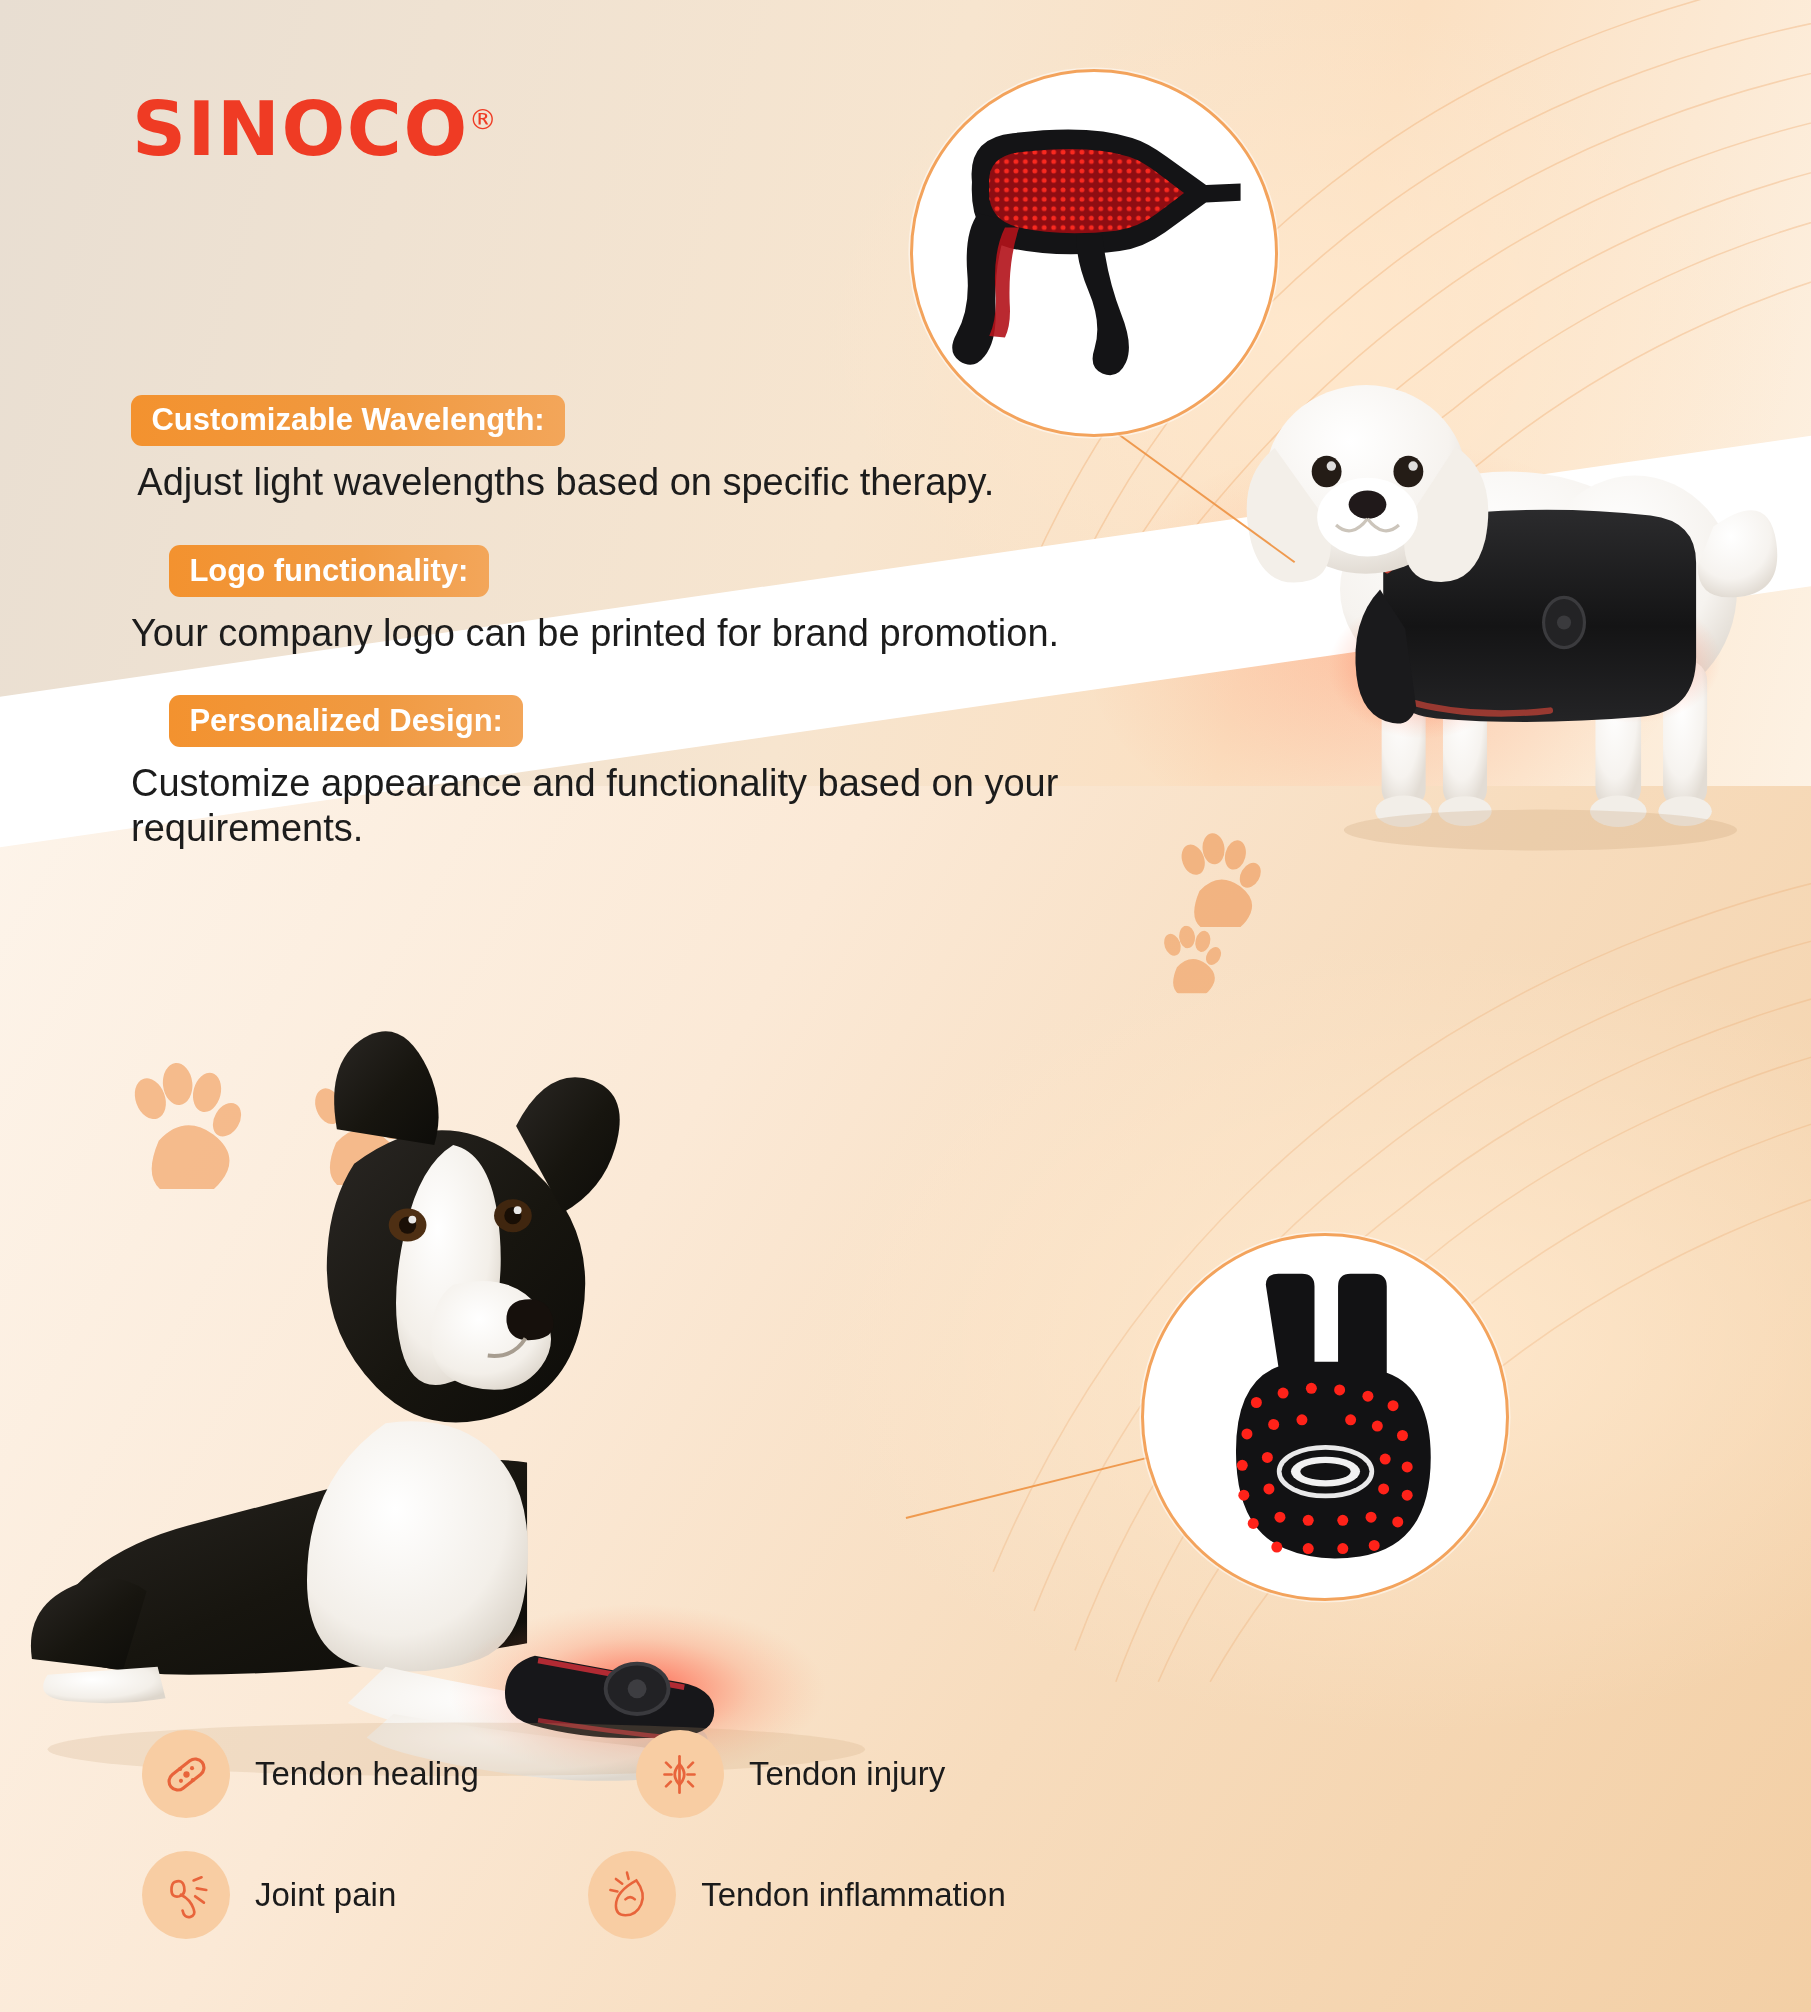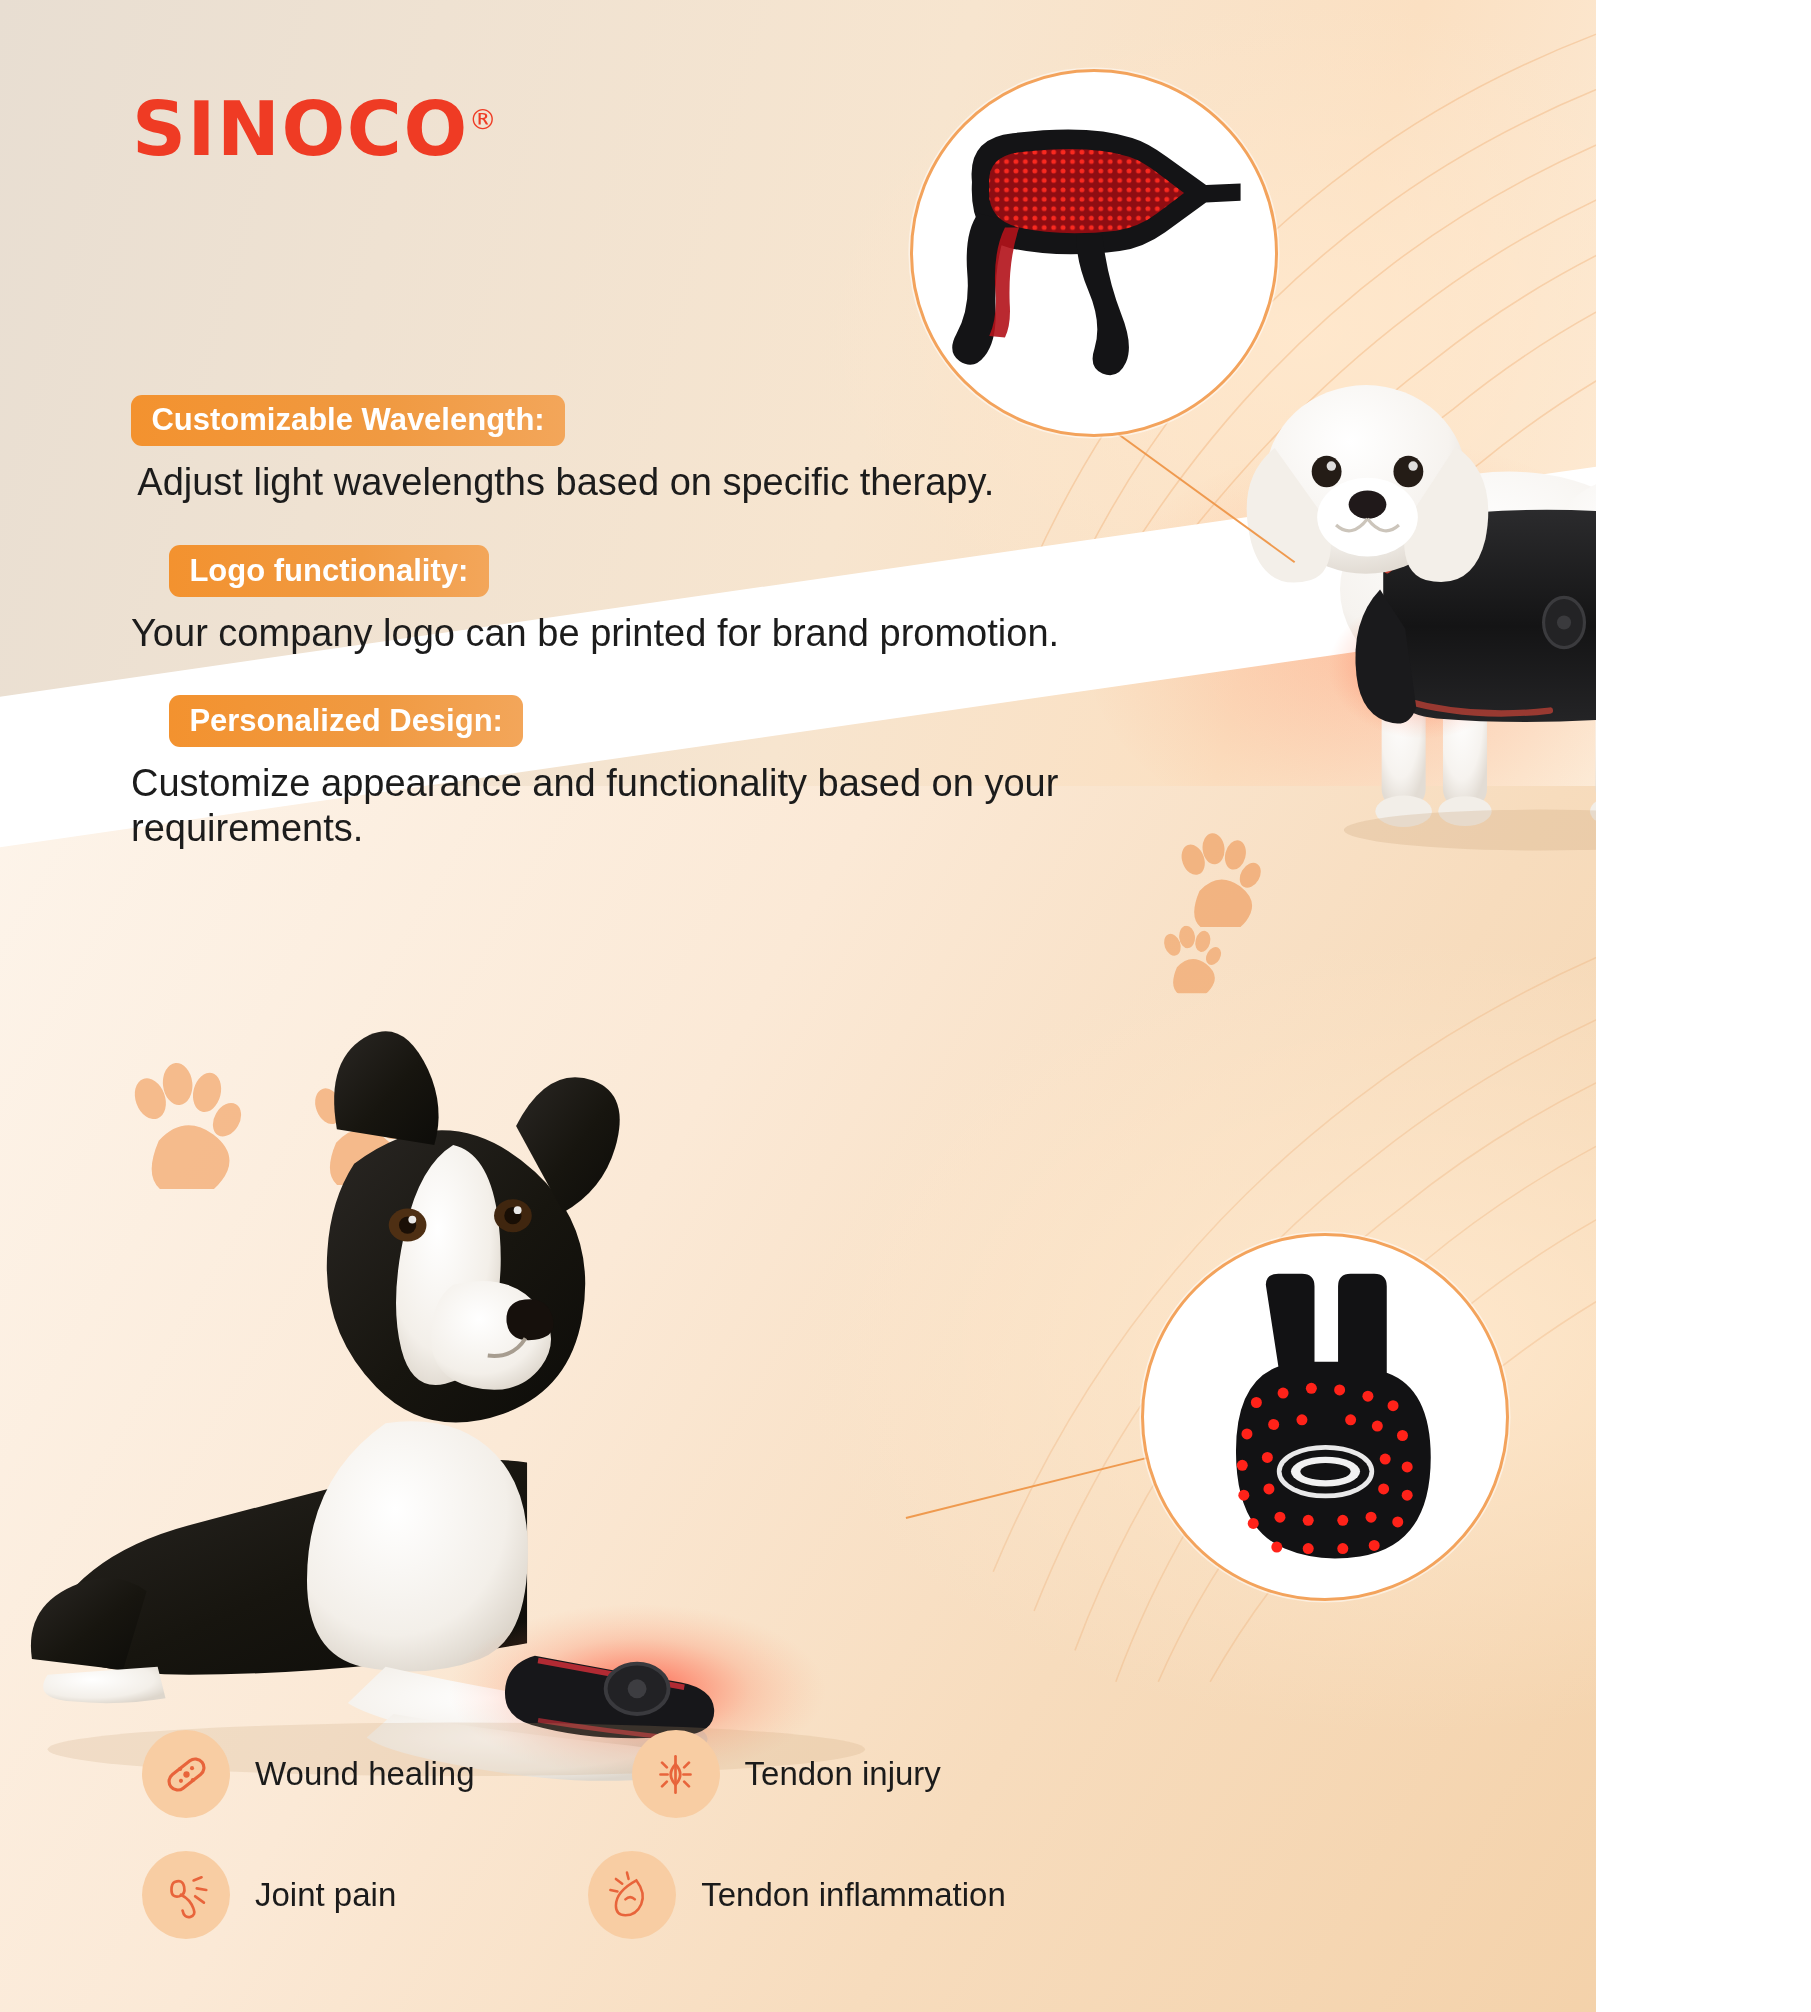--- a/index.html
+++ b/index.html
@@ -5,21 +5,21 @@
   html, body {
     margin: 0;
     padding: 0;
     background: #ffffff;
   }
   body {
     font-family: "Liberation Sans", sans-serif;
   }
   #page {
     position: relative;
-    width: 1596px;
+    width: 1811px;
     height: 2013px;
     overflow: hidden;
     background: #fef9c3;
   }
 
   
   .top-panel {
     position: absolute;
     left: 0; top: 0;
     width: 1811px;
@@ -509,21 +509,21 @@
             <g stroke="#e8643b" stroke-width="4" fill="none">
               <rect x="6" y="20" width="50" height="22" rx="11" transform="rotate(-38 31 31)"></rect>
               <circle cx="31" cy="31" r="4" fill="#e8643b" stroke="none"></circle>
               <circle cx="23" cy="24" r="2.6" fill="#e8643b" stroke="none"></circle>
               <circle cx="39" cy="38" r="2.6" fill="#e8643b" stroke="none"></circle>
               <circle cx="24" cy="39" r="2.6" fill="#e8643b" stroke="none"></circle>
               <circle cx="38" cy="23" r="2.6" fill="#e8643b" stroke="none"></circle>
             </g>
           </svg>
         </div>
-        <div class="ben-label">Wound healing</div>
+        <div class="ben-label">Tendon healing</div>
       </div>
 
       <div class="ben-gap-a"></div>
 
       <div class="ben-item">
         <div class="ben-icon">
           <svg width="49" height="49" viewBox="0 0 62 62">
             <g stroke="#e8643b" stroke-width="3.4" fill="none" stroke-linecap="round">
               <path d="M31 8 L31 54"></path>
               <path d="M31 18 q-12 13 0 26 q12 -13 0 -26z"></path>

